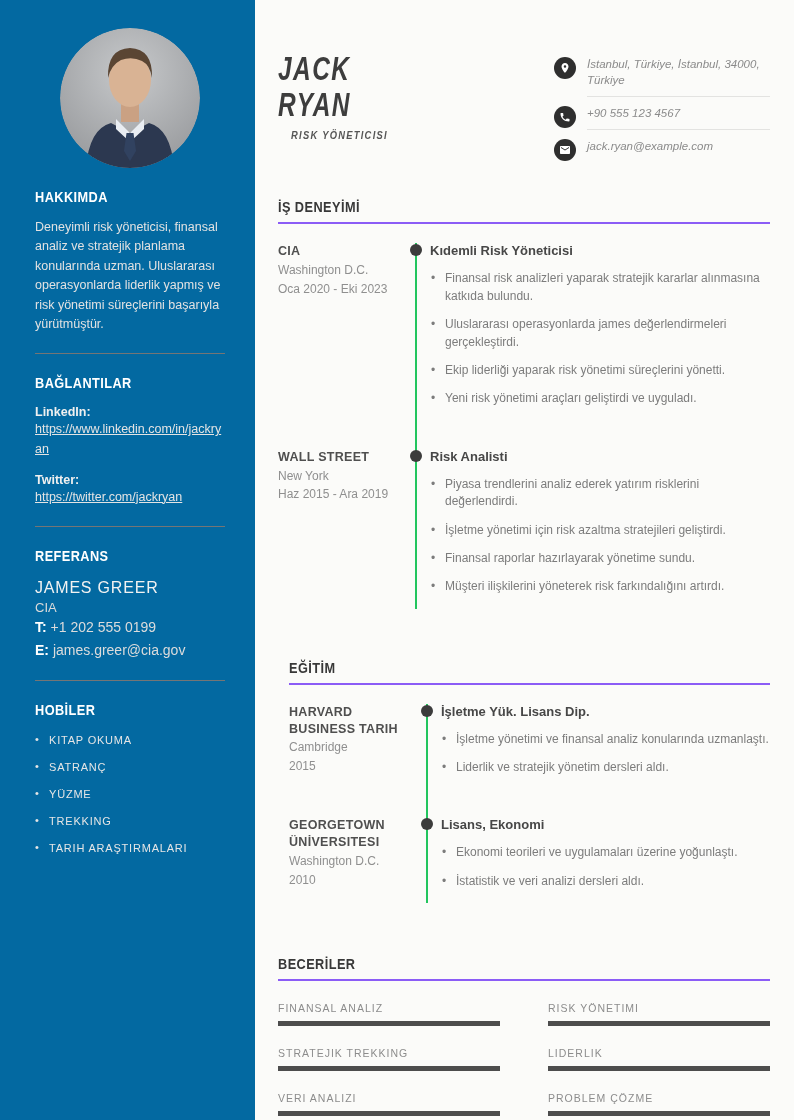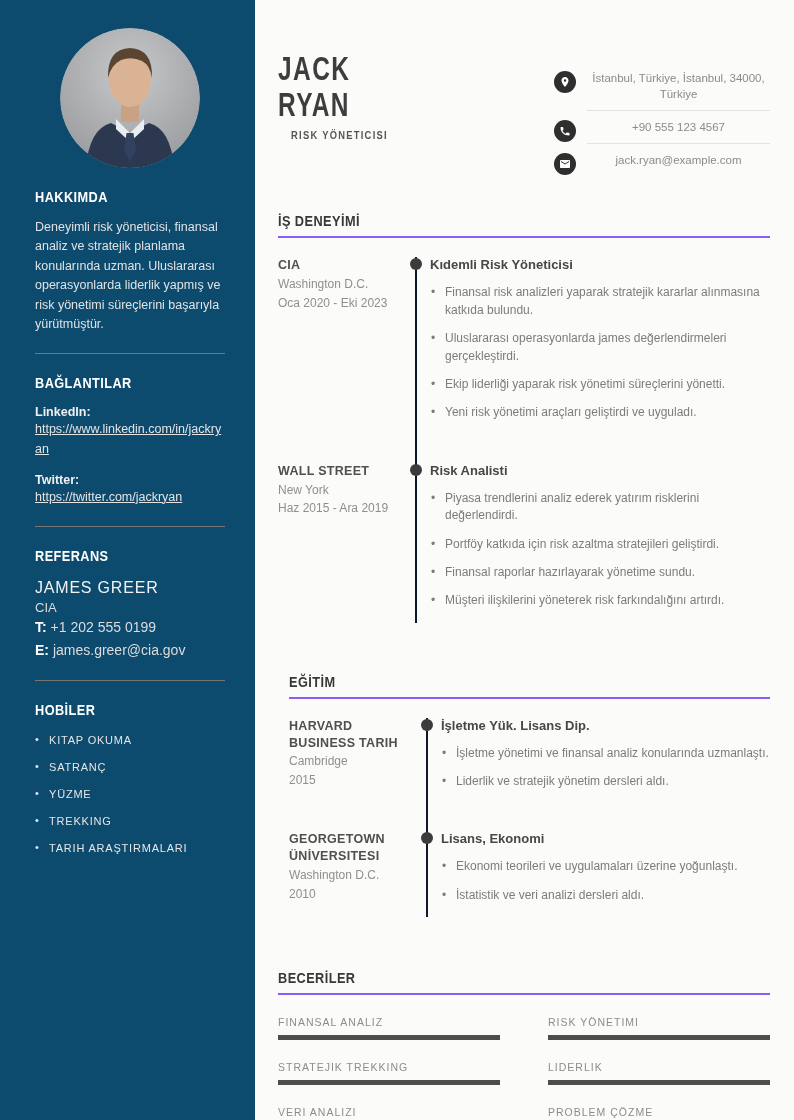--- a/index.html
+++ b/index.html
@@ -1,62 +1,62 @@
 <!DOCTYPE html>
 <html><head>
 <meta charset="utf-8">
 <style>
   * { margin:0; padding:0; box-sizing:border-box; }
   html,body { width:794px; }
   body { font-family:"Liberation Sans", sans-serif; }
   .page { position:relative; width:794px; height:1120px; background:#fbfbf9; overflow:hidden; display:flex; }
 
   
-  .sidebar { width:255px; flex:0 0 255px; background:#0c4a6e; color:#e4e4e4; padding:28px 30px 20px 35px; }
+  .sidebar { width:255px; flex:0 0 255px; background:#0369a1; color:#e4e4e4; padding:28px 30px 20px 35px; }
   .avatar-wrap { width:140px; height:140px; margin:0 auto; border-radius:50%; overflow:hidden; }
   .side-heading { color:#ffffff; font-size:15px; font-weight:700; letter-spacing:0.5px; margin-top:2px; }
   .cond { display:inline-block; transform:scaleX(0.85); transform-origin:0 50%; white-space:nowrap; }
   .side-section { margin-top:20px; }
   .about-text { margin-top:13px; font-size:12.5px; line-height:1.55; color:#e2e2e2; }
   .side-sep { border:none; border-top:1px solid #757575; margin:19px 0 0 0; }
   .link-label { display:block; font-weight:700; font-size:12.5px; margin-top:14px; color:#f0f0f0; }
   .side-link { color:#e4e4e4; font-size:12.5px; line-height:1.5; text-decoration:underline; word-break:break-all; }
   .ref-name { font-size:16px; letter-spacing:0.8px; color:#f2f2f2; margin-top:15px; font-weight:400; }
   .ref-company { font-size:13px; color:#dadada; margin-top:3px; }
   .ref-line { font-size:14px; color:#dcdcdc; margin-top:2px; line-height:1.5; }
   .ref-line:first-of-type { margin-top:10px; }
   .ref-line b { color:#ffffff; }
   .hobby-list { list-style:none; margin-top:16px; }
   .hobby-list li { font-size:11px; letter-spacing:0.8px; color:#e6e6e6; margin-bottom:15px; position:relative; padding-left:14px; }
   .hobby-list li::before { content:"•"; position:absolute; left:0; top:-1px; color:#e6e6e6; }
 
   
   .main { flex:1; padding:50px 24px 20px 23px; }
-  .top { display:flex; justify-content:space-between; }
+  .top { display:flex; justify-content:space-between;font-style:italic; }
   .name-line { font-size:34px; font-weight:700; color:#3d3d3d; line-height:1.06; letter-spacing:2px; }
   .name-line .cond { transform:scaleX(0.72); }
   .job-title { font-size:11px; font-weight:700; letter-spacing:1.5px; color:#555555; margin-top:7px;padding-left:13px; }
-  .contact { width:216px; flex:0 0 216px; margin-top:20px;text-align:center; }
+  .contact { width:216px; flex:0 0 216px; margin-top:6px; }
   .contact-row { display:flex; align-items:flex-start; }
   .contact-icon { width:22px; height:22px; flex:0 0 22px; border-radius:50%; background:#2e2e2e; display:flex; align-items:center; justify-content:center; margin-top:1px; }
   .contact-icon svg { width:12px; height:12px; fill:#ffffff; }
   .contact-text-wrap { flex:1; margin-left:11px; padding-bottom:8px; }
   .contact-row.has-sep .contact-text-wrap { border-bottom:1px solid #e3e3e1; margin-bottom:8px; }
   .contact-text { font-size:11.5px; color:#8b8b8b; line-height:1.4; }
 
   .section { margin-top:36px; }
   .section-head { border-bottom:2px solid #8b5cf6; padding-bottom:6px; }
   .section-head span { font-size:15px; font-weight:700; color:#383838; letter-spacing:0.5px; }
   .section-body { margin-top:19px; }
 
   .entry { display:flex; }
   .entry-left { width:137px; flex:0 0 137px; padding-right:14px; }
   .entry-org { font-size:12.5px; font-weight:700; color:#4f4f4f; letter-spacing:0.3px; line-height:1.35; }
   .entry-muted { font-size:12px; color:#8f8f8f; line-height:1.4; margin-top:2px; }
-  .entry-right { flex:1; border-left:2px solid #0f172a; padding-left:13px; position:relative; padding-bottom:30px; }
+  .entry-right { flex:1; border-left:2px solid #22c55e; padding-left:13px; position:relative; padding-bottom:30px; }
   .entry:last-child .entry-right { padding-bottom:2px; }
   .entry-right::before { content:""; position:absolute; left:-7px; top:1px; width:12px; height:12px; border-radius:50%; background:#3c3c3c; }
   .entry-title { font-size:13px; font-weight:700; color:#474747; }
   .bullet-list { list-style:none; margin-top:12px; }
   .bullet-list li { font-size:12px; color:#7c7c7c; line-height:1.45; margin-bottom:11px; position:relative; padding-left:15px; }
   .bullet-list li::before { content:"•"; position:absolute; left:1px; top:0; color:#7c7c7c; }
 
   .bars-grid { display:grid; grid-template-columns:1fr 1fr; column-gap:48px; row-gap:21px; margin-top:21px; }
   .bar-item { }
   .bar-label { font-size:10.5px; letter-spacing:1px; color:#8c8c8c; }
@@ -198,21 +198,21 @@
         <div class="entry">
           <div class="entry-left">
             <div class="entry-org">WALL STREET</div>
             <div class="entry-muted">New York</div>
             <div class="entry-muted">Haz 2015 - Ara 2019</div>
           </div>
           <div class="entry-right">
             <div class="entry-title">Risk Analisti</div>
             <ul class="bullet-list">
               <li>Piyasa trendlerini analiz ederek yatırım risklerini değerlendirdi.</li>
-              <li>Portföy katkıda için risk azaltma stratejileri geliştirdi.</li>
+              <li>İşletme yönetimi için risk azaltma stratejileri geliştirdi.</li>
               <li>Finansal raporlar hazırlayarak yönetime sundu.</li>
               <li>Müşteri ilişkilerini yöneterek risk farkındalığını artırdı.</li>
             </ul>
           </div>
         </div>
 
       </div>
     </section>
 
     <section class="section" style="margin-top:50px;margin-left:11px;">

